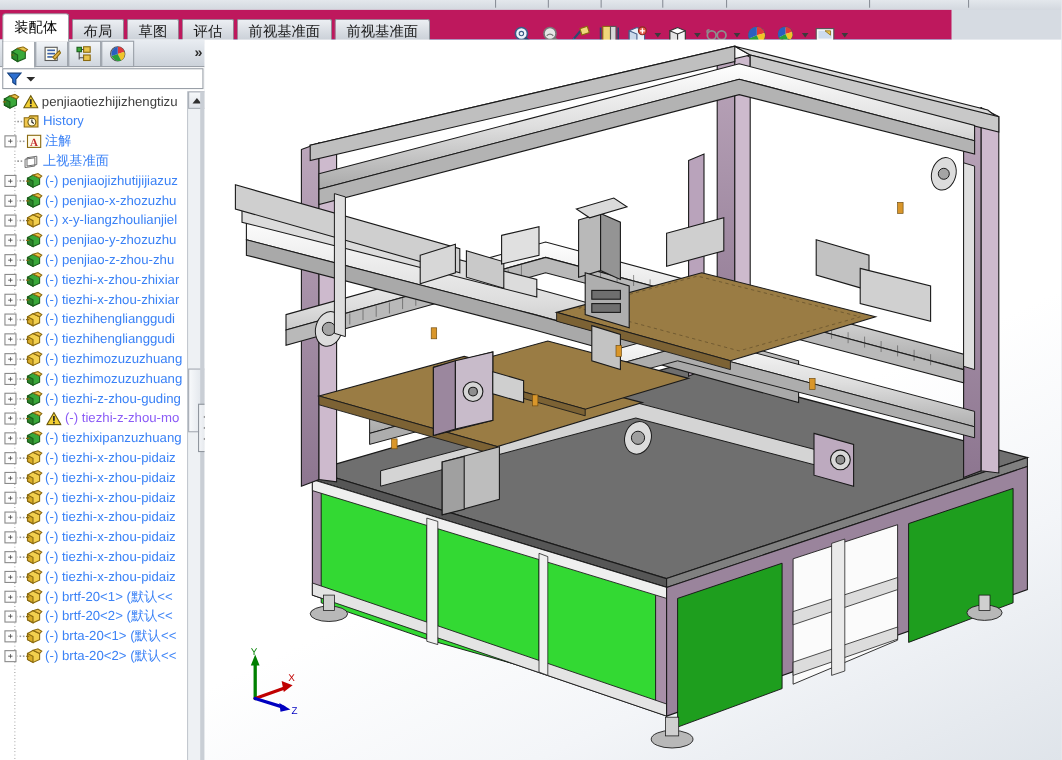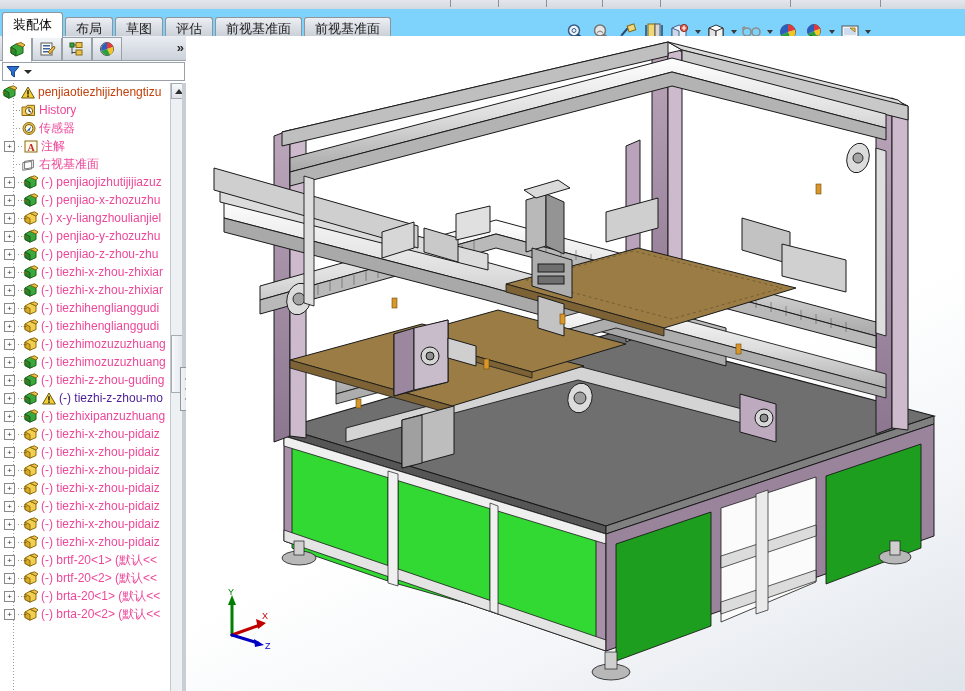--- a/index.html
+++ b/index.html
@@ -11,22 +11,22 @@
     -webkit-font-smoothing:antialiased;
   }
   #app{position:relative;width:965px;height:691px;background:#d6dbe2;}
 
   
   .menustrip{position:absolute;left:0;top:0;width:965px;height:9px;
     background:linear-gradient(#e3e7ec,#d3d8df);}
   .menustrip .tick{position:absolute;top:0;width:1px;height:7px;background:#8b9099;}
 
   
-  .tabbar{position:absolute;left:0;top:9px;width:965px;height:27px;
-    background:#7dd3fc;border-bottom:4px solid #0ea5e9;}
+  .tabbar{position:absolute;left:0;top:9px;width:865px;height:27px;
+    background:#be185d;border-bottom:4px solid #0ea5e9;}
   .tabs{position:absolute;left:2px;top:0;display:flex;align-items:flex-end;height:27px;}
   .tab{
     height:22px;line-height:22px;margin-right:2px;padding:0 10px;
     background:linear-gradient(#eceff3,#c4cad2);
     border:1px solid #8e949c;border-bottom:none;
     border-top-left-radius:3px;border-top-right-radius:3px;
     color:#1a1a1a;font-size:13px;white-space:nowrap;cursor:default;
     position:relative;top:4px;
   }
   .tab.active{
@@ -56,23 +56,23 @@
 
   .treewrap{position:absolute;left:0;top:47px;width:186px;height:644px;overflow:hidden;background:#ffffff;}
   .tree{position:absolute;left:0;top:0;width:170px;}
   .row{height:18px;line-height:18px;white-space:nowrap;display:flex;align-items:center;cursor:default;overflow:hidden;}
   .expander{width:9px;height:9px;border:1px solid #8a8a8a;background:#fdfdfd;
     display:inline-flex;align-items:center;justify-content:center;font-size:8px;line-height:7px;color:#333;margin-right:1px;flex:none;}
   .dots{width:7px;height:18px;flex:none;
     background-image:radial-gradient(#9b9b9b 0.6px, transparent 0.7px);
     background-size:3px 3px;background-position:1px 8px;background-repeat:repeat-x;}
   .ico{width:16px;height:16px;flex:none;margin-right:2px;display:flex;align-items:center;justify-content:center;}
-  .lbl{font-size:12px;color:#ec4899;overflow:hidden;text-overflow:clip;white-space:nowrap;}
-  .lbl.root{color:#c2410c;}
-  .lbl.warn{color:#4c1d95;}
+  .lbl{font-size:12px;color:#3b82f6;overflow:hidden;text-overflow:clip;white-space:nowrap;}
+  .lbl.root{color:#404040;}
+  .lbl.warn{color:#8b5cf6;}
   .vline{position:absolute;left:13px;top:0;width:1px;height:100%;
     background-image:linear-gradient(to bottom,#9b9b9b 1px,transparent 1px);background-size:1px 3px;}
 
   
   .vscroll{position:absolute;left:170px;top:47px;width:16px;height:644px;background:#eef1f4;border-left:1px solid #c3c8cf;}
   .vscroll .btn{width:16px;height:16px;background:linear-gradient(#f6f8fa,#dfe3e9);border:1px solid #a5abb3;box-sizing:border-box;display:flex;align-items:center;justify-content:center;cursor:default;}
   .vscroll .thumb{position:absolute;left:0;top:252px;width:16px;height:58px;background:linear-gradient(90deg,#f7f9fb,#dde2e8);border:1px solid #a5abb3;box-sizing:border-box;cursor:default;}
   .tri-up{width:0;height:0;border-left:4px solid transparent;border-right:4px solid transparent;border-bottom:5px solid #2f2f2f;}
 
   
@@ -288,53 +288,41 @@
             <span class="ico">
               <svg width="16" height="15" viewBox="0 0 16 15">
                 <path d="M1 4 L5 4 L6.2 2.3 L13.5 2.3 L13.5 12.5 L1 12.5 Z" fill="#f2c84e" stroke="#8a6a10"></path>
                 <circle cx="8" cy="8" r="3.6" fill="#fffbe8" stroke="#6b5a10"></circle>
                 <path d="M8 5.6 L8 8 L9.8 9.2" stroke="#2a2a2a" stroke-width="1.1" fill="none"></path>
               </svg>
             </span>
             <span class="lbl">History</span>
           </div>
           <div class="row">
-            <span style="display:inline-block;width:14px"></span>
-            <span class="dots"></span>
-            <span class="ico">
-              <svg width="16" height="15" viewBox="0 0 16 15">
-                <circle cx="8" cy="7.5" r="6" fill="#f2c84e" stroke="#8a6a10"></circle>
-                <circle cx="8" cy="7.5" r="4" fill="#fffbe8" stroke="#6b5a10"></circle>
-                <path d="M5.8 9.8 L10.2 5.2 L8.6 9.8 Z" fill="#2a5fc0"></path>
-              </svg>
-            </span>
-            <span class="lbl">传感器</span>
-          </div>
-          <div class="row">
             <span style="display:inline-block;width:4px"></span>
             <span class="expander">+</span>
             <span class="dots"></span>
             <span class="ico">
               <svg width="16" height="15" viewBox="0 0 16 15">
                 <rect x="2" y="2" width="12" height="11" fill="#fffbe8" stroke="#8a6a10"></rect>
                 <text x="8" y="11.5" font-size="10" font-weight="bold" fill="#c22a2a" text-anchor="middle" font-family="'Liberation Serif',serif">A</text>
               </svg>
             </span>
             <span class="lbl">注解</span>
           </div>
           <div class="row">
             <span style="display:inline-block;width:14px"></span>
             <span class="dots"></span>
             <span class="ico">
               <svg width="18" height="15" viewBox="0 0 18 15">
                 <polygon points="4,4 14,2.5 14,11 4,12.5" fill="none" stroke="#6a6a6a" stroke-width="1"></polygon>
                 <polygon points="2,5.5 12,4 12,12.5 2,14" fill="none" stroke="#6a6a6a" stroke-width="1"></polygon>
               </svg>
             </span>
-            <span class="lbl">右视基准面</span>
+            <span class="lbl">上视基准面</span>
           </div>
           <div class="row">
             <span style="display:inline-block;width:4px"></span>
             <span class="expander">+</span>
             <span class="dots"></span>
             <span class="ico">
               <svg width="16" height="15" viewBox="0 0 16 15">
                 <path d="M2 5 L7 2.2 L13 5 L13 10.5 L7 13.2 L2 10.5 Z" fill="#3aa83a" stroke="#1b5e1b"></path>
                 <path d="M2 5 L7 7.6 L7 13.2 L2 10.5 Z" fill="#2a832a" stroke="#1b5e1b"></path>
                 <path d="M7 2.2 L11.5 0.8 L15 3 L13 5 Z" fill="#edc24a" stroke="#8a6a10"></path>

